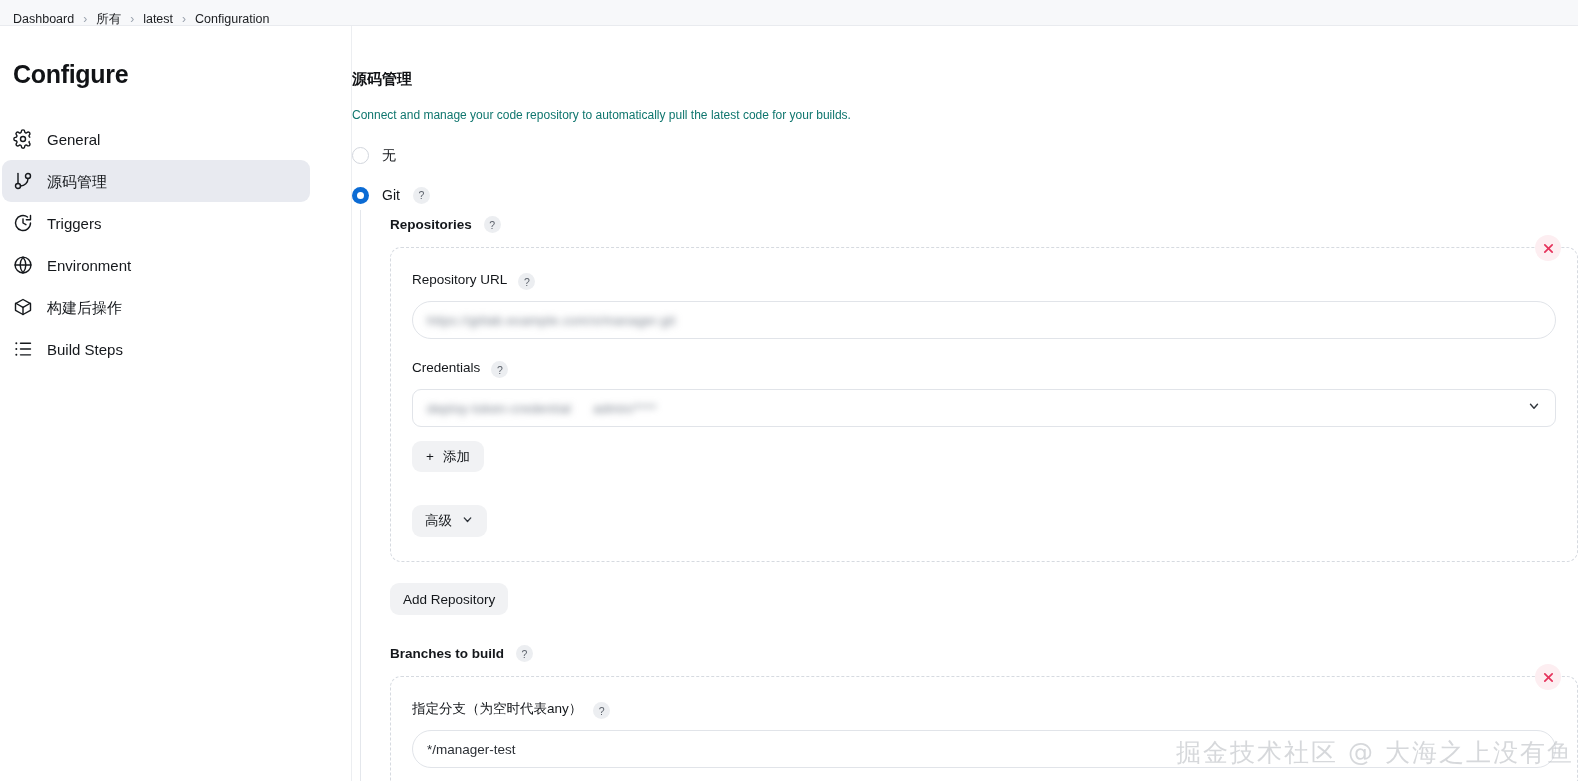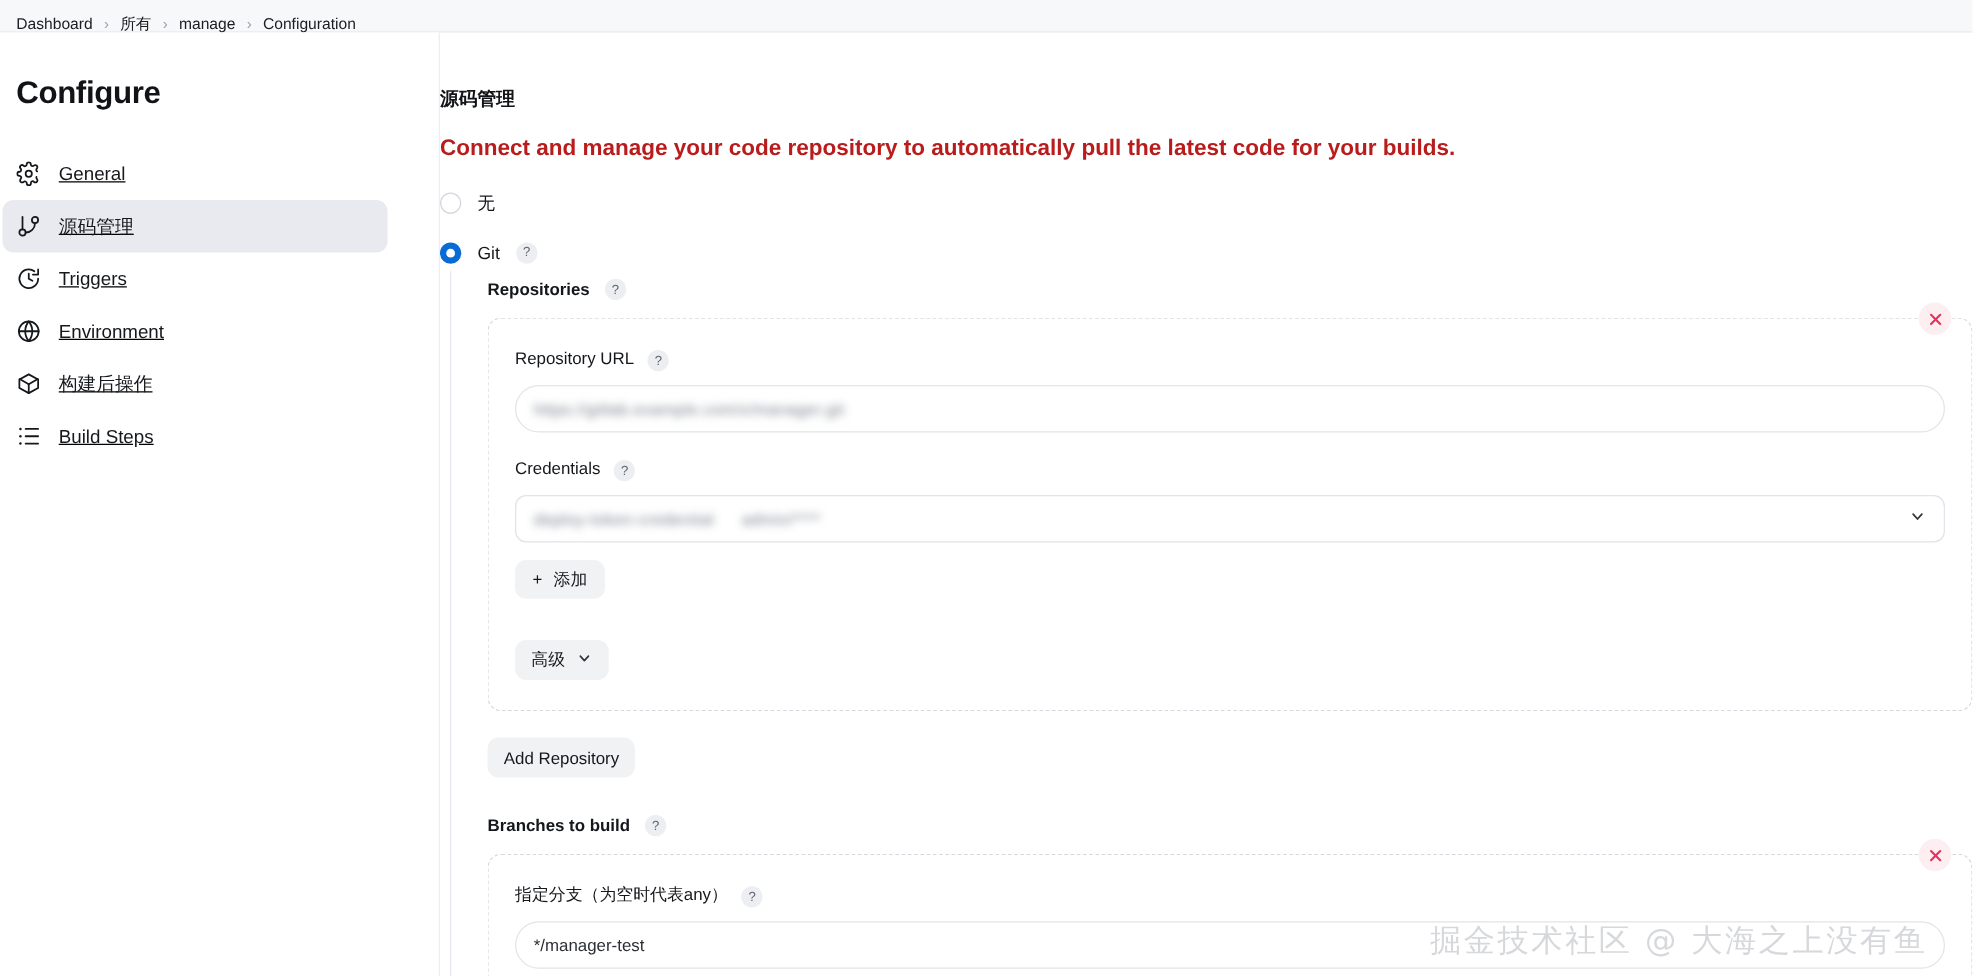--- a/index.html
+++ b/index.html
@@ -53,21 +53,21 @@
     background: #ffffff;
   }
   .sidebar-title {
     font-size: 25px;
     font-weight: bold;
     color: #111316;
     letter-spacing: -0.3px;
     padding: 0 0 0 13px;
     margin-bottom: 29px;
   }
-  .nav { display: flex; flex-direction: column; text-decoration: underline; }
+  .nav { display: flex; flex-direction: column; }
   .nav-item {
     display: flex;
     align-items: center;
     gap: 14px;
     height: 42px;
     margin: 0 29px 0 2px;
     padding: 0 0 0 10px;
     border-radius: 9px;
     cursor: pointer;
     color: #15181c;
@@ -90,24 +90,23 @@
     overflow: hidden;
   }
 
   .section-title {
     font-size: 15px;
     font-weight: bold;
     color: #111316;
     margin: 0 0 19px 0;
   }
   .section-desc {
-    font-size: 18px;
-    color: #b91c1c;
+    font-size: 12px;
+    color: #0f766e;
     margin: 0 0 20px 0;
-    font-weight: bold;
   }
 
   .radio-row {
     display: flex;
     align-items: center;
     gap: 13px;
     height: 26px;
     margin-bottom: 14px;
     cursor: pointer;
   }
@@ -264,40 +263,40 @@
     top: -13px;
     right: 16px;
   }
   .xbtn svg { display: block; }
 
   .addrepo-wrap { margin: 0 0 30px 0; }
 
   
   .watermark {
     position: absolute;
-    right: 36px;
+    right: 4px;
     bottom: 12px;
     font-size: 25px;
     color: rgba(120,126,136,0.30);
     letter-spacing: 2px;
     white-space: nowrap;
     pointer-events: none;
     font-family: "DejaVu Sans", sans-serif;
     text-shadow: 0 0 1px rgba(255,255,255,0.5);
   }
 </style>
 </head>
 <body>
 
 <div class="breadcrumb-bar">
   <span class="bc-item link">Dashboard</span>
   <span class="bc-sep">›</span>
   <span class="bc-item link">所有</span>
   <span class="bc-sep">›</span>
-  <span class="bc-item link">manage</span>
+  <span class="bc-item link">latest</span>
   <span class="bc-sep">›</span>
   <span class="bc-item">Configuration</span>
 </div>
 
 <div class="shell">
 
   <aside class="sidebar">
     <div class="sidebar-title">Configure</div>
 
     <nav class="nav">

